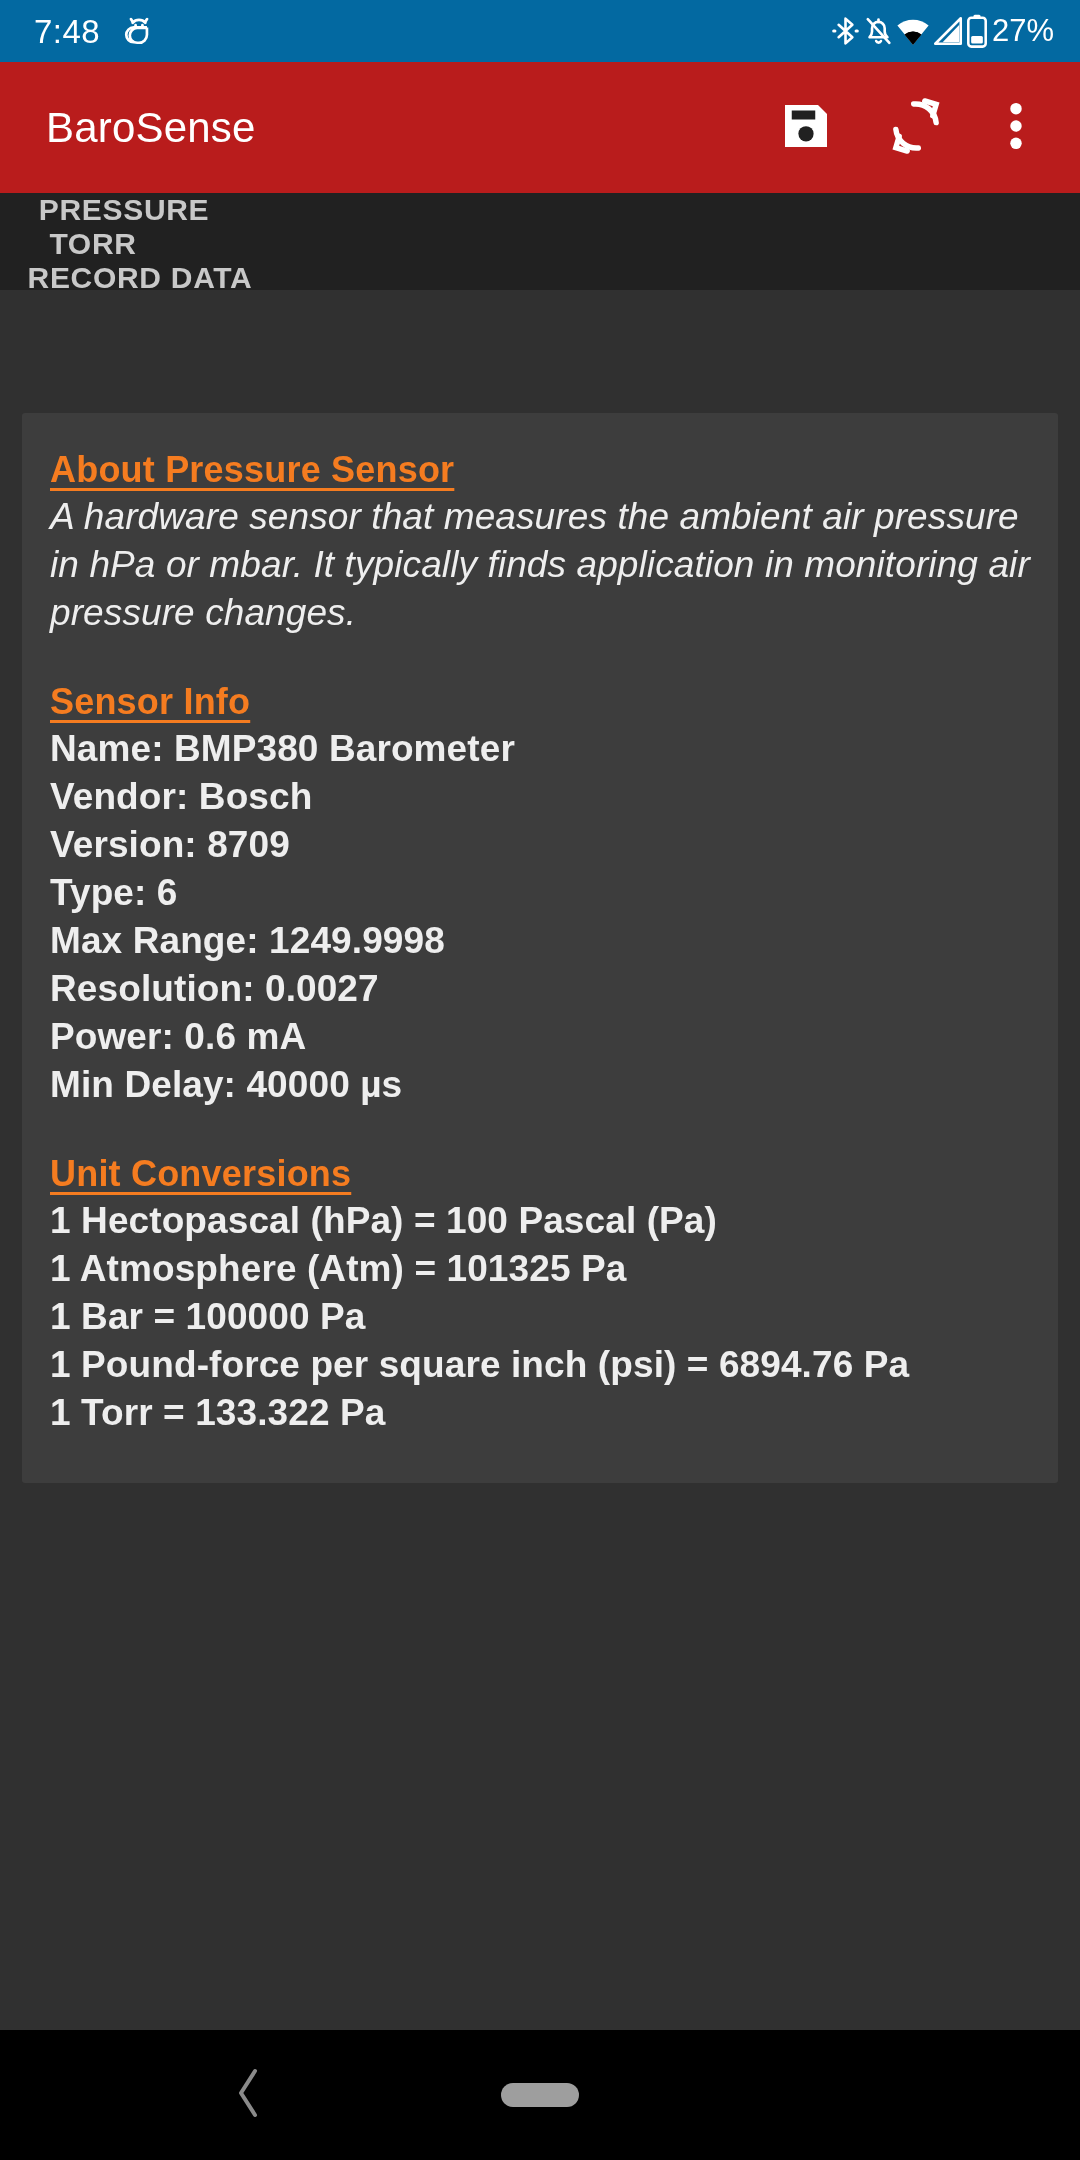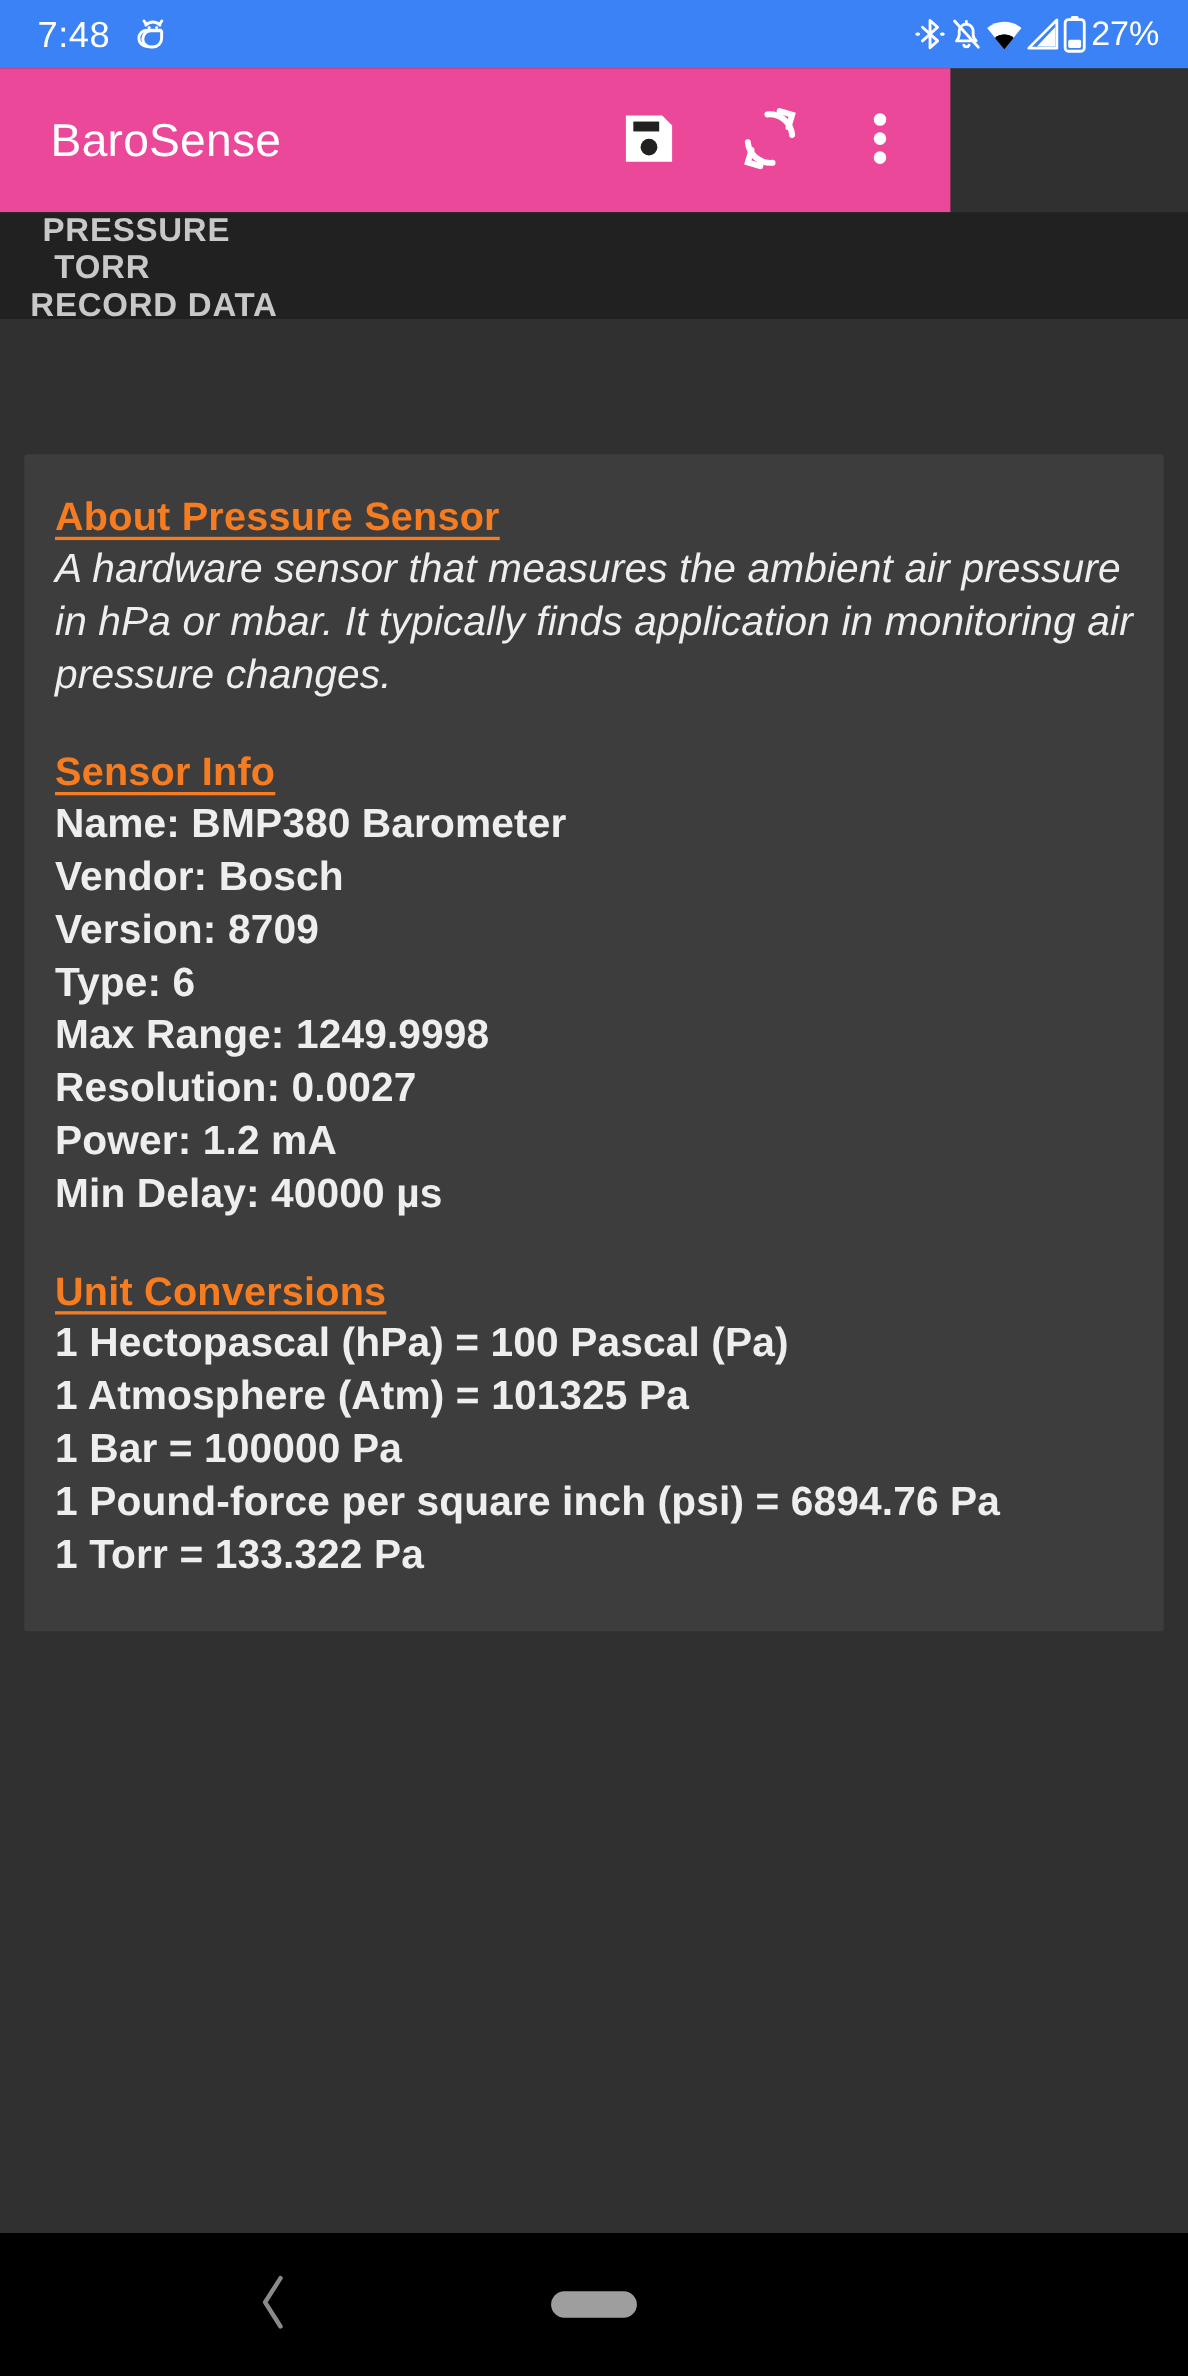--- a/index.html
+++ b/index.html
@@ -7,34 +7,34 @@
     width:1080px; height:2160px;
     background:#000;
     font-family:"Liberation Sans", sans-serif;
     overflow:hidden;
   }
   .phone { position:relative; width:1080px; height:2160px; background:#303030; }
 
   
   .statusbar {
     position:absolute; top:0; left:0; width:1080px; height:62px;
-    background:#3b82f6; display:flex; align-items:center;
+    background:#0369a1; display:flex; align-items:center;
     padding:0 26px 0 34px; color:#fff;
   }
   .sb-time { font-size:33px; font-weight:400; letter-spacing:.5px; line-height:1; }
   .sb-left-icons { display:flex; align-items:center; margin-left:22px; }
   .sb-spacer { flex:1; }
   .sb-right { display:flex; align-items:center; }
   .sb-batt-pct { font-size:31px; font-weight:400; margin-left:3px; }
   .ic { display:block; }
 
   
   .appbar {
-    position:absolute; top:62px; left:0; width:864px; height:131px;
-    background:#ec4899; display:flex; align-items:center; padding:0 28px 0 46px;
+    position:absolute; top:62px; left:0; width:1080px; height:131px;
+    background:#b91c1c; display:flex; align-items:center; padding:0 28px 0 46px;
   }
   .app-title {
     color:#fff; font-size:42px; font-weight:400; letter-spacing:.2px;
     white-space:nowrap;
   }
   .appbar-spacer { flex:1; }
   .appbar-actions { display:flex; align-items:center; gap:18px; }
   .action-btn {
     width:92px; height:92px; display:flex; align-items:center; justify-content:center;
     border:none; background:transparent; cursor:pointer;
@@ -230,21 +230,21 @@
       <div class="sec-gap"></div>
 
       <div>
         <div class="sec-title">Sensor Info</div>
         <div class="info-line">Name: BMP380 Barometer</div>
         <div class="info-line">Vendor: Bosch</div>
         <div class="info-line">Version: 8709</div>
         <div class="info-line">Type: 6</div>
         <div class="info-line">Max Range: 1249.9998</div>
         <div class="info-line">Resolution: 0.0027</div>
-        <div class="info-line">Power: 1.2 mA</div>
+        <div class="info-line">Power: 0.6 mA</div>
         <div class="info-line">Min Delay: 40000 µs</div>
       </div>
 
       <div class="sec-gap"></div>
 
       <div>
         <div class="sec-title">Unit Conversions</div>
         <div class="info-line">1 Hectopascal (hPa) = 100 Pascal (Pa)</div>
         <div class="info-line">1 Atmosphere (Atm) = 101325 Pa</div>
         <div class="info-line">1 Bar = 100000 Pa</div>

